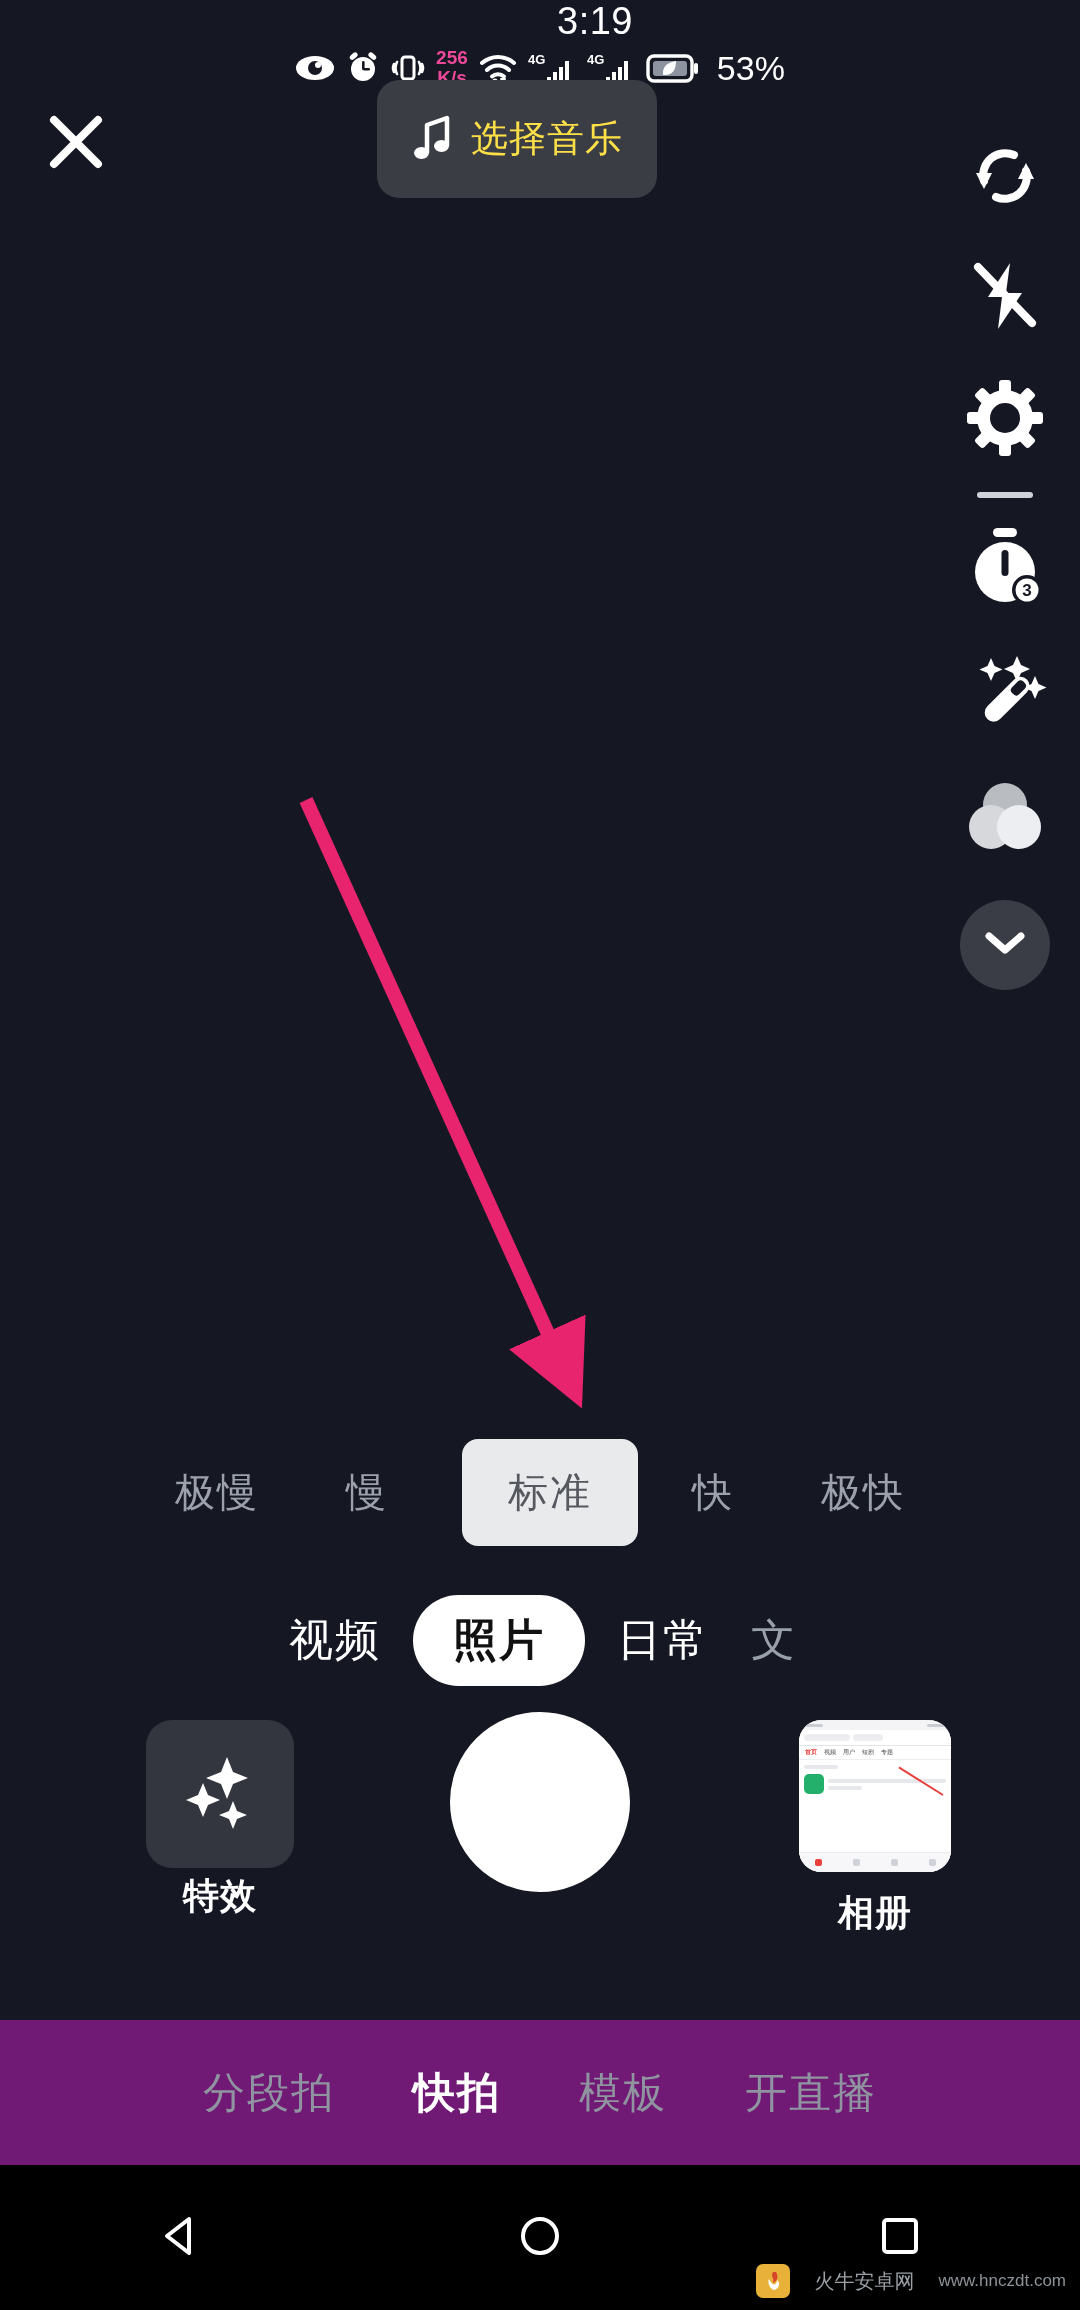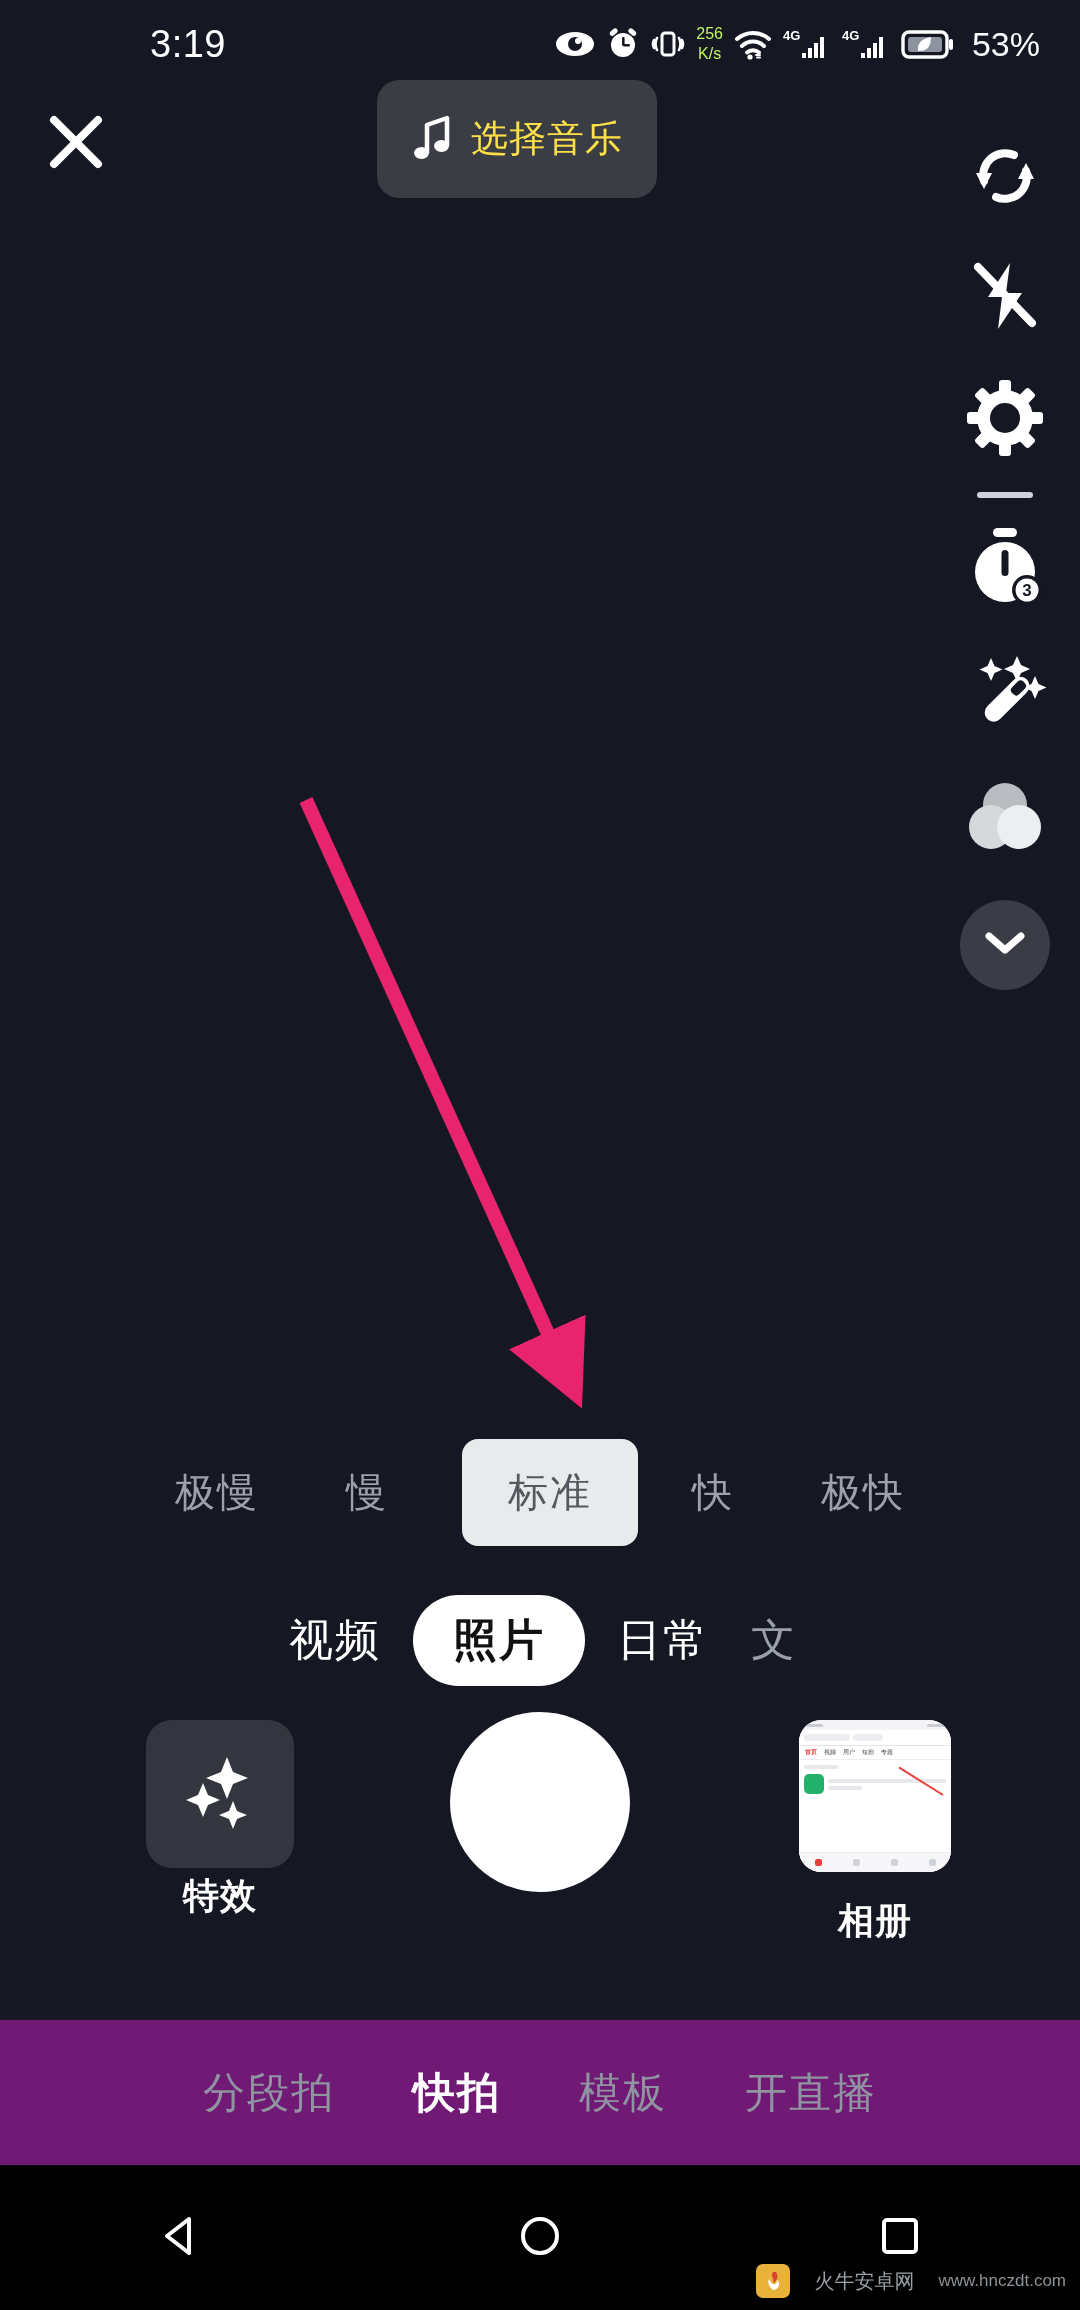--- a/index.html
+++ b/index.html
@@ -15,27 +15,27 @@
   
   .app-surface{
     position:absolute; left:0; top:0; width:1080px; height:2020px;
     background:#151823;
   }
 
   
   .statusbar{
     position:absolute; left:0; top:0; width:1080px; height:88px;
     display:flex; align-items:center; justify-content:space-between;
-    padding:0 40px; color:#fff;
+    padding:0 40px; color:#fff;flex-direction:column;
   }
   .sb-time{ font-size:38px; letter-spacing:0.5px; font-weight:400; color:#fff; margin-left:110px;}
   .sb-right{ display:flex; align-items:center; gap:11px; }
   .sb-icon{ display:flex; align-items:center; justify-content:center; }
   .sb-net{
-    font-size:16px; line-height:20px; text-align:center; color:#bef264; font-weight:400;
+    font-size:19px; line-height:20px; text-align:center; color:#ec4899; font-weight:700;
   }
   .sb-batt-txt{ font-size:34px; color:#fff; margin-left:6px; }
 
   
   .topbar{ position:absolute; left:0; top:88px; width:1080px; height:120px; }
   .close-btn{
     position:absolute; left:36px; top:16px; width:80px; height:80px;
     display:flex; align-items:center; justify-content:center;
   }
   .music-pill{
@@ -108,21 +108,21 @@
     width:180px; height:180px; border-radius:50%;
     border:9px solid #ffffff; background:#ffffff;
   }
   .gallery{
     position:absolute; right:120px; top:0; width:170px; text-align:center;
   }
   .gallery .thumb{
     width:152px; height:152px; border-radius:22px; overflow:hidden;
     background:#fff; margin:0 auto; position:relative;
   }
-  .gallery .cap{ color:#fff; font-size:36px; font-weight:700; margin-top:25px; letter-spacing:1px;}
+  .gallery .cap{ color:#fff; font-size:36px; font-weight:700; margin-top:17px; letter-spacing:1px;}
 
   
   .th-status{ height:10px; background:#f4f4f6; display:flex; align-items:center; justify-content:space-between; padding:0 6px;}
   .th-bar{ height:3px; background:#c9ccd2; width:18px; border-radius:2px;}
   .th-head{ height:16px; background:#fff; border-bottom:1px solid #e3e5ea; display:flex; align-items:center; gap:3px; padding:0 5px;}
   .th-pillw{ height:7px; width:46px; background:#ededf1; border-radius:4px;}
   .th-tabs{ height:14px; background:#fff; display:flex; align-items:center; gap:7px; padding:0 6px; border-bottom:1px solid #eceef2;}
   .th-tab{ font-size:6px; color:#4a4a4a; }
   .th-tab.red{ color:#e8413d; font-weight:700;}
   .th-body{ background:#fff; height:112px; position:relative; padding:5px;}

